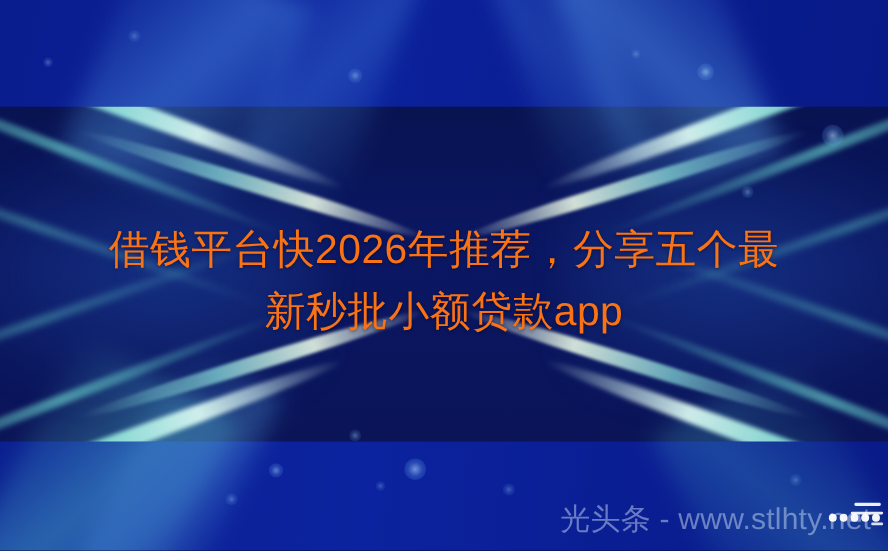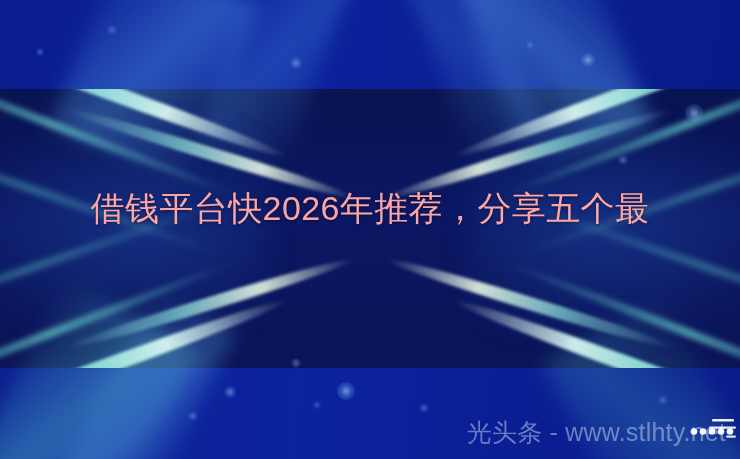--- a/index.html
+++ b/index.html
@@ -170,21 +170,21 @@
     pointer-events: none;
   }
 
   
   #headline {
     position: absolute;
     z-index: 10;
     left: 0; right: 0;
     top: 182px;
     text-align: center;
-    color: #fca5a5;
+    color: #f97316;
     font-size: 34px;
     line-height: 52px;
     font-weight: 400;
     letter-spacing: .4px;
     text-shadow: 0 1px 3px rgba(0,0,0,.42);
     padding: 0 22px;
     box-sizing: border-box;
   }
   #headline .ln { display: block; white-space: nowrap; }
 
@@ -262,20 +262,21 @@
       <div class="sparkle" style="left: 224px; top: 386px; width: 12px; height: 12px; opacity: 0.5;"></div>
       <div class="sparkle" style="left: 337px; top: 382px; width: 18px; height: 18px; opacity: 0.62;"></div>
       <div class="sparkle" style="left: 188px; top: 411px; width: 10px; height: 10px; opacity: 0.35;"></div>
       <div class="sparkle" style="left: 313px; top: 401px; width: 8px; height: 8px; opacity: 0.3;"></div>
       <div class="sparkle" style="left: 419px; top: 403px; width: 10px; height: 10px; opacity: 0.33;"></div>
       <div class="sparkle" style="left: 658px; top: 395px; width: 10px; height: 10px; opacity: 0.3;"></div>
     </div>
 
   <div id="headline">
     <span class="ln">借钱平台快2026年推荐，分享五个最</span>
+    <span class="ln">新秒批小额贷款app</span>
   </div>
 
   <div id="watermark">
     <span>光头条 - www.stlhty.net</span>
   </div>
 
   <svg id="wm-logo" viewBox="0 0 46 24">
     <rect x="22" y="1" width="22" height="2.6" rx="1.2" fill="#ffffff" opacity="0.92"></rect>
     <rect x="19" y="8.5" width="27" height="2.2" rx="1.1" fill="#ffffff" opacity="0.9"></rect>
     <circle cx="4" cy="13.5" r="3.3" fill="#ffffff" opacity="0.95"></circle>

